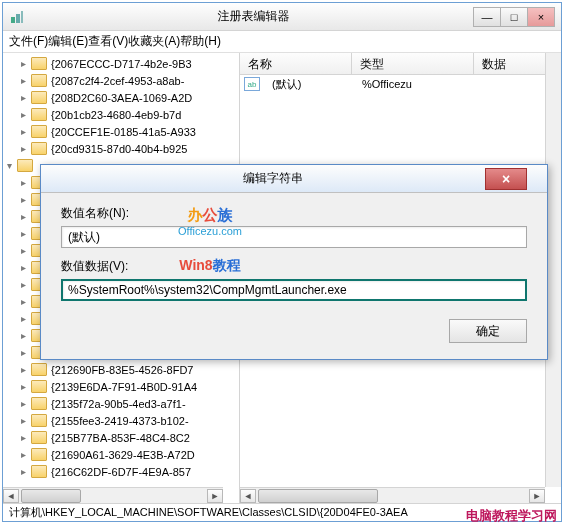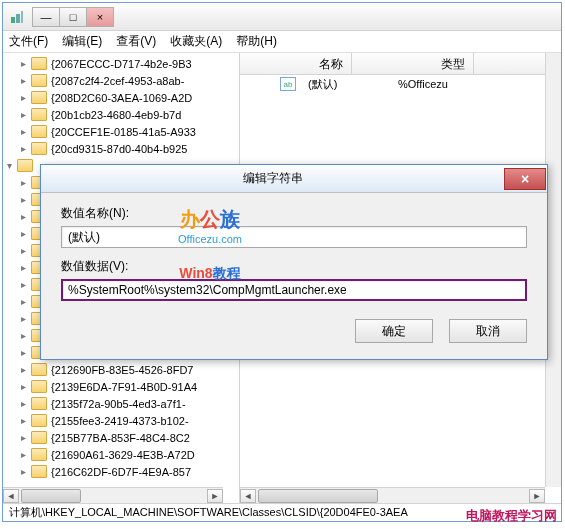--- a/index.html
+++ b/index.html
@@ -6,80 +6,81 @@
     body { width: 565px; height: 529px; background: #fff; position: relative; overflow: hidden; font-size: 12px; color: #000; }
     
     .window { width: 560px; height: 520px; border: 1px solid #6c9fd4; position: absolute; left: 2px; top: 2px; background: #fff; }
     .titlebar { height: 28px; background: linear-gradient(#fefefe, #e8e8e8); border-bottom: 1px solid #d4d4d4; display: flex; align-items: center; padding: 0 6px; position: relative; }
     .titlebar .icon { width: 16px; height: 16px; margin-right: 8px; }
     .titlebar .title { flex: 1; text-align: center; font-size: 12px; }
     .win-controls { display: flex; }
     .win-btn { width: 28px; height: 20px; border: 1px solid #b0b0b0; background: linear-gradient(#fafafa,#e0e0e0); margin-left: -1px; display: flex; align-items: center; justify-content: center; font-size: 11px; }
     .win-btn.close { background: linear-gradient(#f5c0c0,#e69a9a); }
     
-    .menubar { height: 22px; background: #fff; border-bottom: 1px solid #e0e0e0; display: flex; align-items: center; padding: 0 6px; gap: 14px; font-size: 12px; }
+    .menubar { height: 22px; background: #fff; border-bottom: 1px solid #e0e0e0; display: flex; align-items: center; padding: 0 6px; font-size: 12px; }
     .menubar span { cursor: default; }
     
     .content { display: flex; height: 450px; }
     .tree-pane { width: 237px; border-right: 1px solid #d4d4d4; overflow: hidden; position: relative; }
     .list-pane { flex: 1; overflow: hidden; position: relative; }
     
     .tree { padding: 2px 0; white-space: nowrap; }
     .tree-item { display: flex; align-items: center; height: 17px; padding-left: 18px; }
     .tree-item .expand { width: 10px; color: #7a7a7a; font-size: 10px; display: inline-block; }
     .tree-item .folder { width: 16px; height: 13px; background: linear-gradient(#fceabb,#f8d26a); border: 1px solid #d4a840; border-radius: 1px; margin-right: 4px; }
     .tree-item.parent { padding-left: 4px; }
     .tree-item span.label { font-size: 11px; }
     
     .list-header { height: 22px; background: linear-gradient(#fdfdfd,#f0f0f0); border-bottom: 1px solid #d4d4d4; display: flex; }
-    .list-header .col { padding: 3px 8px; border-right: 1px solid #d4d4d4; font-size: 12px; text-align: right; }
-    .list-row { display: flex; height: 18px; align-items: center; margin-left: 36px; }
+    .list-header .col { padding: 3px 8px; border-right: 1px solid #d4d4d4; font-size: 12px; }
+    .list-row { display: flex; height: 18px; align-items: center; }
     .list-row .cell { padding: 0 8px; font-size: 11px; overflow: hidden; white-space: nowrap; }
     .list-row .icon-cell { width: 16px; height: 14px; background: #fff; border: 1px solid #7aa8da; margin: 0 4px; display: flex; align-items: center; justify-content: center; font-size: 8px; color: #3a8; }
     
     .scrollbar-h { position: absolute; bottom: 0; left: 0; right: 16px; height: 16px; background: #f0f0f0; border-top: 1px solid #d4d4d4; display: flex; align-items: center; }
     .scroll-arrow { width: 16px; height: 14px; background: linear-gradient(#fdfdfd,#e6e6e6); border: 1px solid #b8b8b8; display: flex; align-items: center; justify-content: center; font-size: 9px; color: #555; }
     .scroll-thumb { height: 14px; background: linear-gradient(#e8e8e8,#d0d0d0); border: 1px solid #a8a8a8; border-radius: 2px; }
     .scrollbar-v { position: absolute; right: 0; top: 0; bottom: 16px; width: 16px; background: #f0f0f0; border-left: 1px solid #d4d4d4; }
     
     .statusbar { height: 18px; border-top: 1px solid #d4d4d4; padding: 1px 6px; font-size: 11px; white-space: nowrap; overflow: hidden; }
     
     .dialog { position: absolute; left: 40px; top: 164px; width: 508px; height: 196px; background: #f0f0f0; border: 1px solid #5a8ac6; box-shadow: 2px 2px 8px rgba(0,0,0,0.3); }
-    .dialog-title { height: 28px; background: linear-gradient(#fdfdfd,#dde9f7); border-bottom: 1px solid #c0c0c0; display: flex; align-items: center; padding: 0 1px; }
+    .dialog-title { height: 28px; background: linear-gradient(#fdfdfd,#dde9f7); border-bottom: 1px solid #c0c0c0; display: flex; align-items: center; padding: 0 20px; }
     .dialog-title .dtext { flex: 1; text-align: center; font-size: 12px; }
     .dialog-close { width: 42px; height: 22px; background: linear-gradient(#e48a8a,#c45050); display: flex; align-items: center; justify-content: center; color: #fff; font-size: 14px; font-weight: bold; border: 1px solid #a03030; }
     .dialog-body { padding: 12px 20px; }
     .dlg-label { font-size: 12px; margin-bottom: 4px; }
     .dlg-input { width: 100%; height: 22px; border: 1px solid #a8a8a8; background: #fff; padding: 0 6px; font-size: 12px; margin-bottom: 10px; box-shadow: inset 1px 1px 2px rgba(0,0,0,0.08); }
-    .dlg-input.highlight { border: 2px solid #701a75; padding: 0 5px; }
+    .dlg-input.highlight { border: 2px solid #0f766e; padding: 0 5px; }
     .dlg-buttons { display: flex; justify-content: flex-end; gap: 16px; margin-top: 8px; }
     .dlg-btn { width: 78px; height: 24px; background: linear-gradient(#fafafa,#e4e4e4); border: 1px solid #a8a8a8; font-size: 12px; }
     
     .watermark { position: absolute; left: 178px; top: 206px; text-align: center; pointer-events: none; }
-    .watermark .l1 { font-size: 20px; font-weight: bold; color: #2a6fd6; }
+    .watermark .l1 { font-size: 15px; font-weight: bold; color: #2a6fd6; }
     .watermark .l1 .o1 { color: #f39c12; }
     .watermark .l1 .o2 { color: #e74c3c; }
     .watermark .l2 { font-size: 11px; color: #2a9fd6; }
     .watermark .l3 { font-size: 14px; font-weight: bold; color: #2a6fd6; margin-top: 20px; }
     .watermark .l3 .red { color: #e74c3c; }
     
     .bottom-wm { position: absolute; right: 8px; bottom: 4px; font-size: 13px; color: #be185d; font-weight: bold; pointer-events: none; }
   </style>
 </head>
 <body>
 
 <div class="window">
   <div class="titlebar">
     <span class="icon">
       <svg width="16" height="16">
           <rect x="2" y="8" width="4" height="6" fill="#4a8"></rect>
           <rect x="7" y="5" width="4" height="9" fill="#6aa"></rect>
           <rect x="12" y="2" width="2" height="12" fill="#8bb"></rect>
         </svg>
     </span>
+    <span class="title">注册表编辑器</span>
     <div class="win-controls">
       <div class="win-btn">—</div>
       <div class="win-btn">□</div>
       <div class="win-btn close">×</div>
     </div>
   </div>
 
   <div class="menubar">
     <span>文件(F)</span>
     <span>编辑(E)</span>
@@ -222,20 +223,21 @@
         <div class="scroll-thumb" style="width:60px;margin-left:2px"></div>
         <div style="flex:1"></div>
         <div class="scroll-arrow">►</div>
       </div>
     </div>
 
     <div class="list-pane">
       <div class="list-header">
         <div class="col" style="width:112px">名称</div>
         <div class="col" style="width:122px">类型</div>
+        <div class="col" style="flex:1">数据</div>
       </div>
       <div class="list-row">
         <div class="icon-cell">ab</div>
         <div class="cell" style="width:90px">(默认)</div>
         <div class="cell">%Officezu</div>
       </div>
       <div class="scrollbar-h">
         <div class="scroll-arrow">◄</div>
         <div class="scroll-thumb" style="width:120px;margin-left:2px"></div>
         <div style="flex:1"></div>
@@ -253,21 +255,20 @@
     <span class="dtext">编辑字符串</span>
     <div class="dialog-close">×</div>
   </div>
   <div class="dialog-body">
     <div class="dlg-label">数值名称(N):</div>
     <input class="dlg-input" readonly="" value="(默认)" style="">
     <div class="dlg-label">数值数据(V):</div>
     <input class="dlg-input highlight" value="%SystemRoot%\system32\CompMgmtLauncher.exe" style="">
     <div class="dlg-buttons">
       <button class="dlg-btn">确定</button>
-      <button class="dlg-btn">取消</button>
     </div>
   </div>
 </div>
 
 <div class="watermark">
   <div class="l1">
     <span class="o1">办</span><span class="o2">公</span><span>族</span>
   </div>
   <div class="l2">Officezu.com</div>
   <div class="l3">

